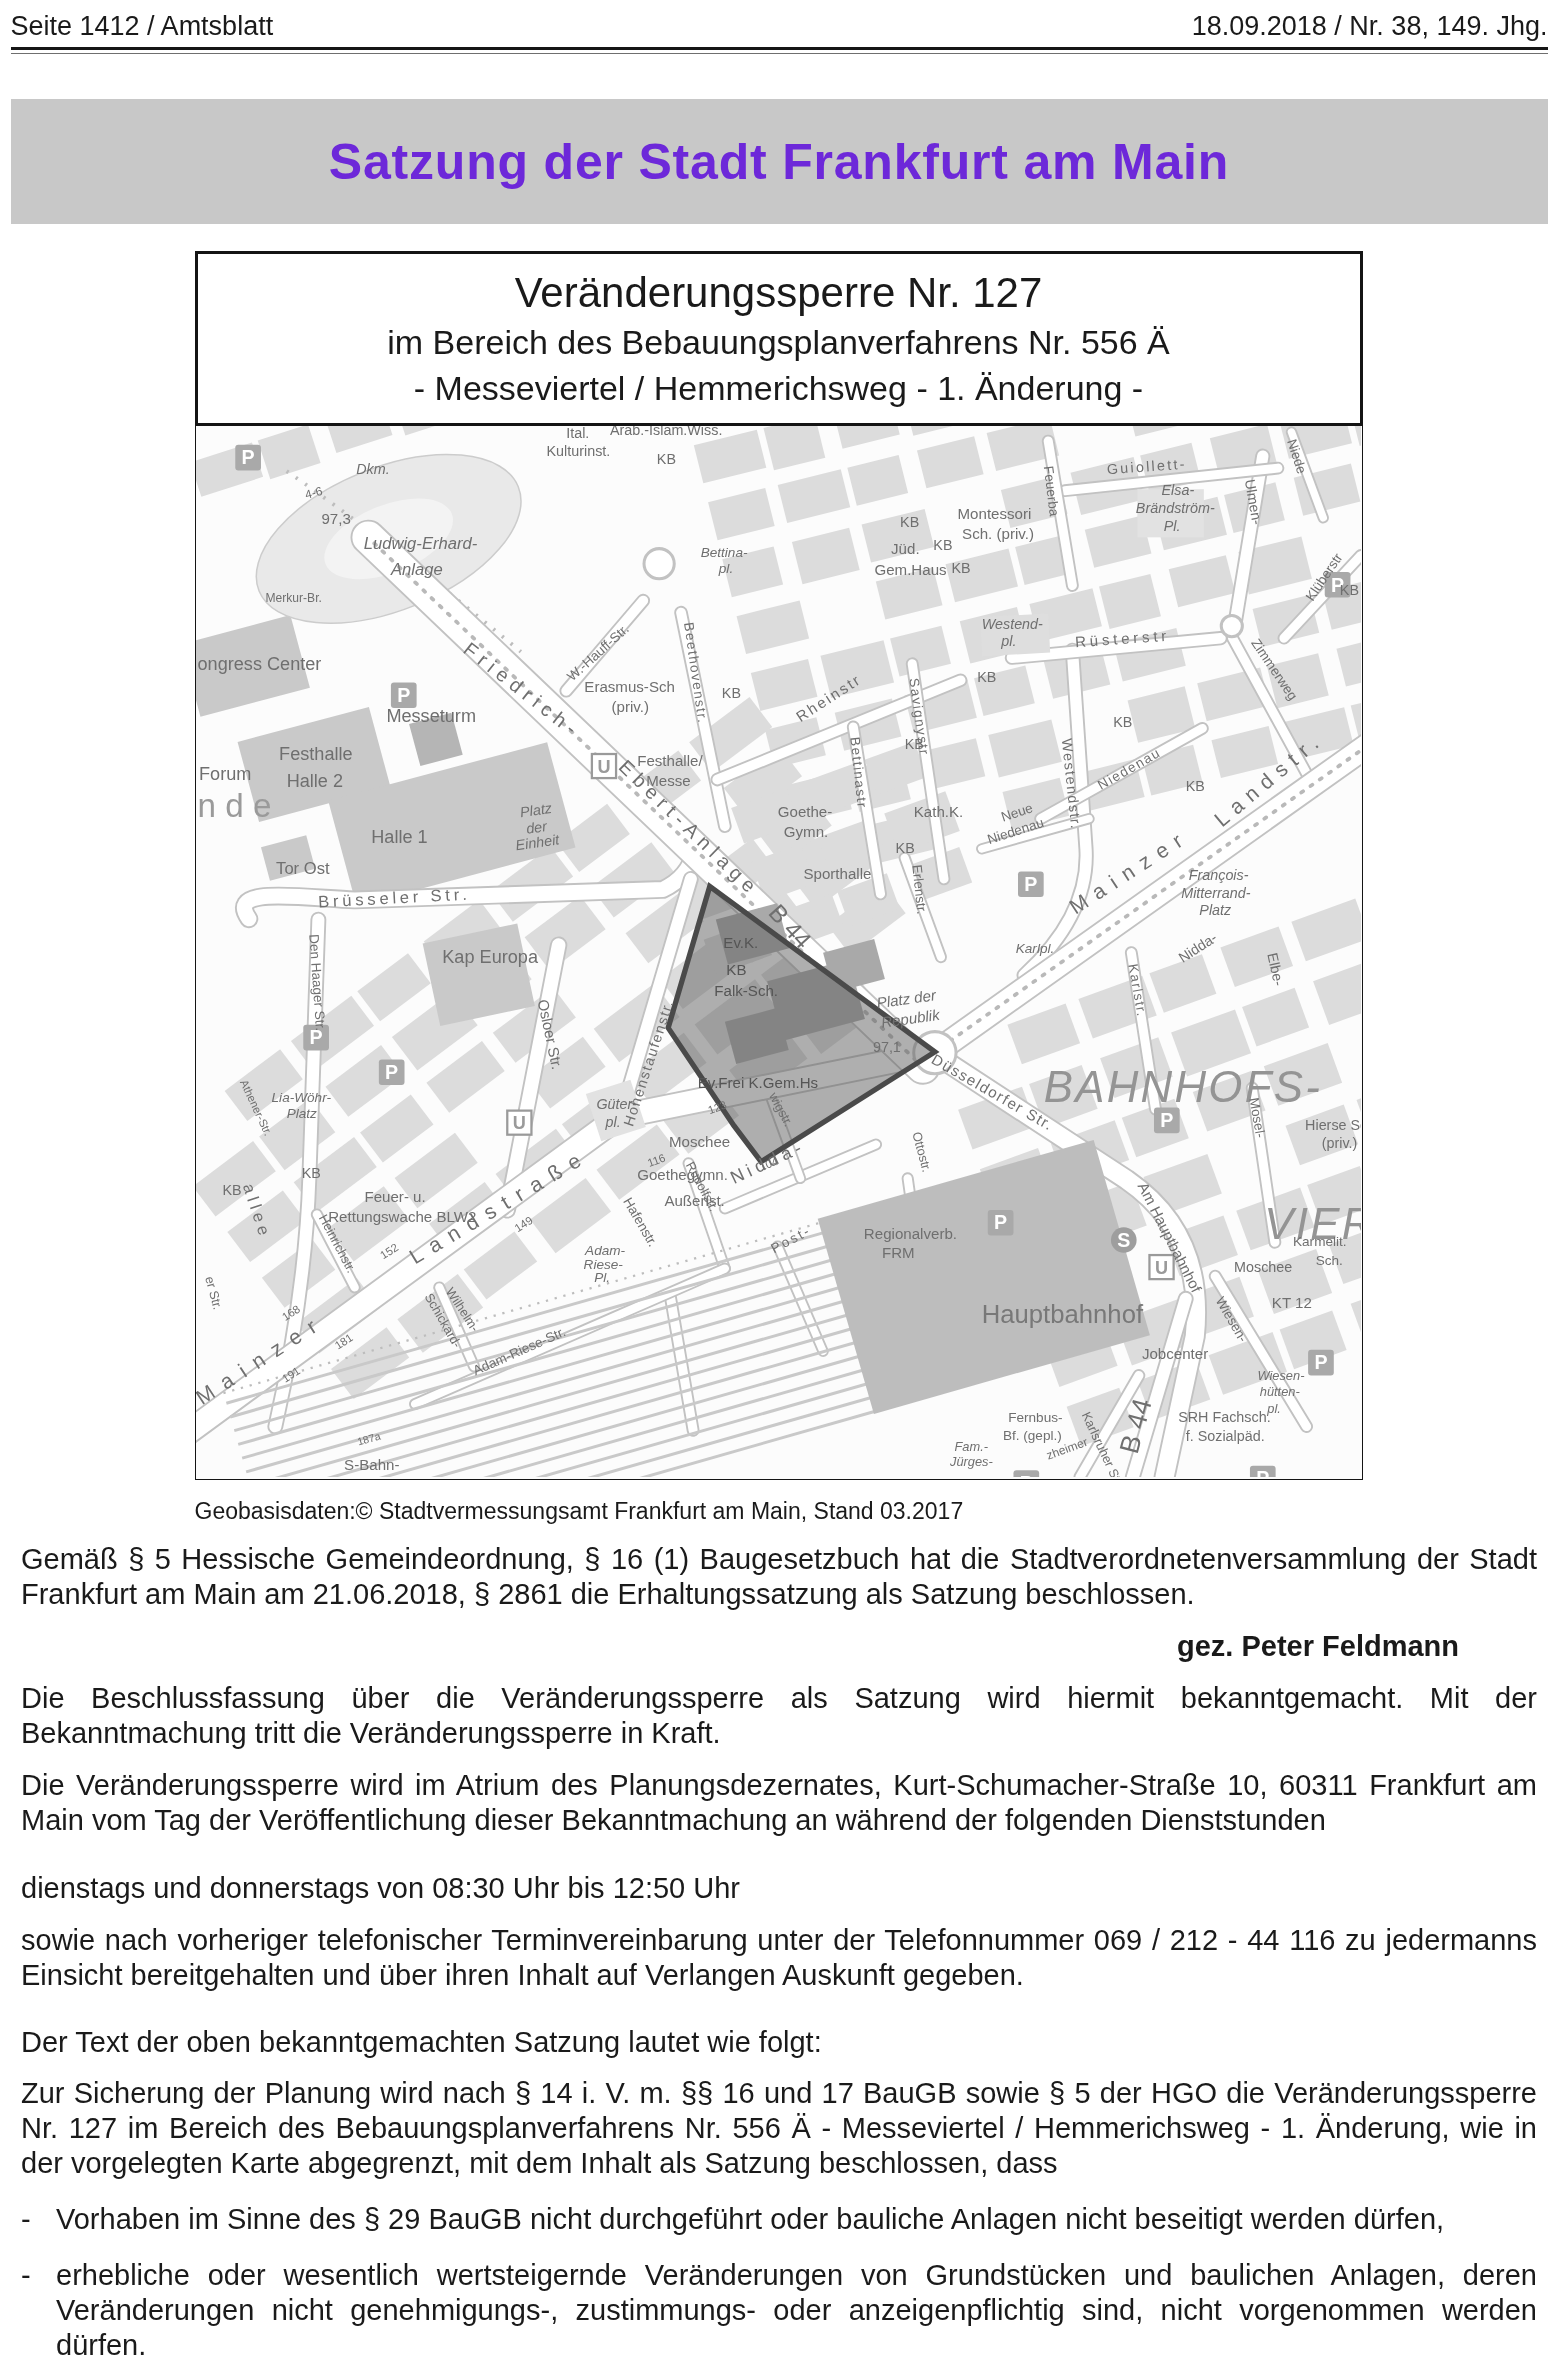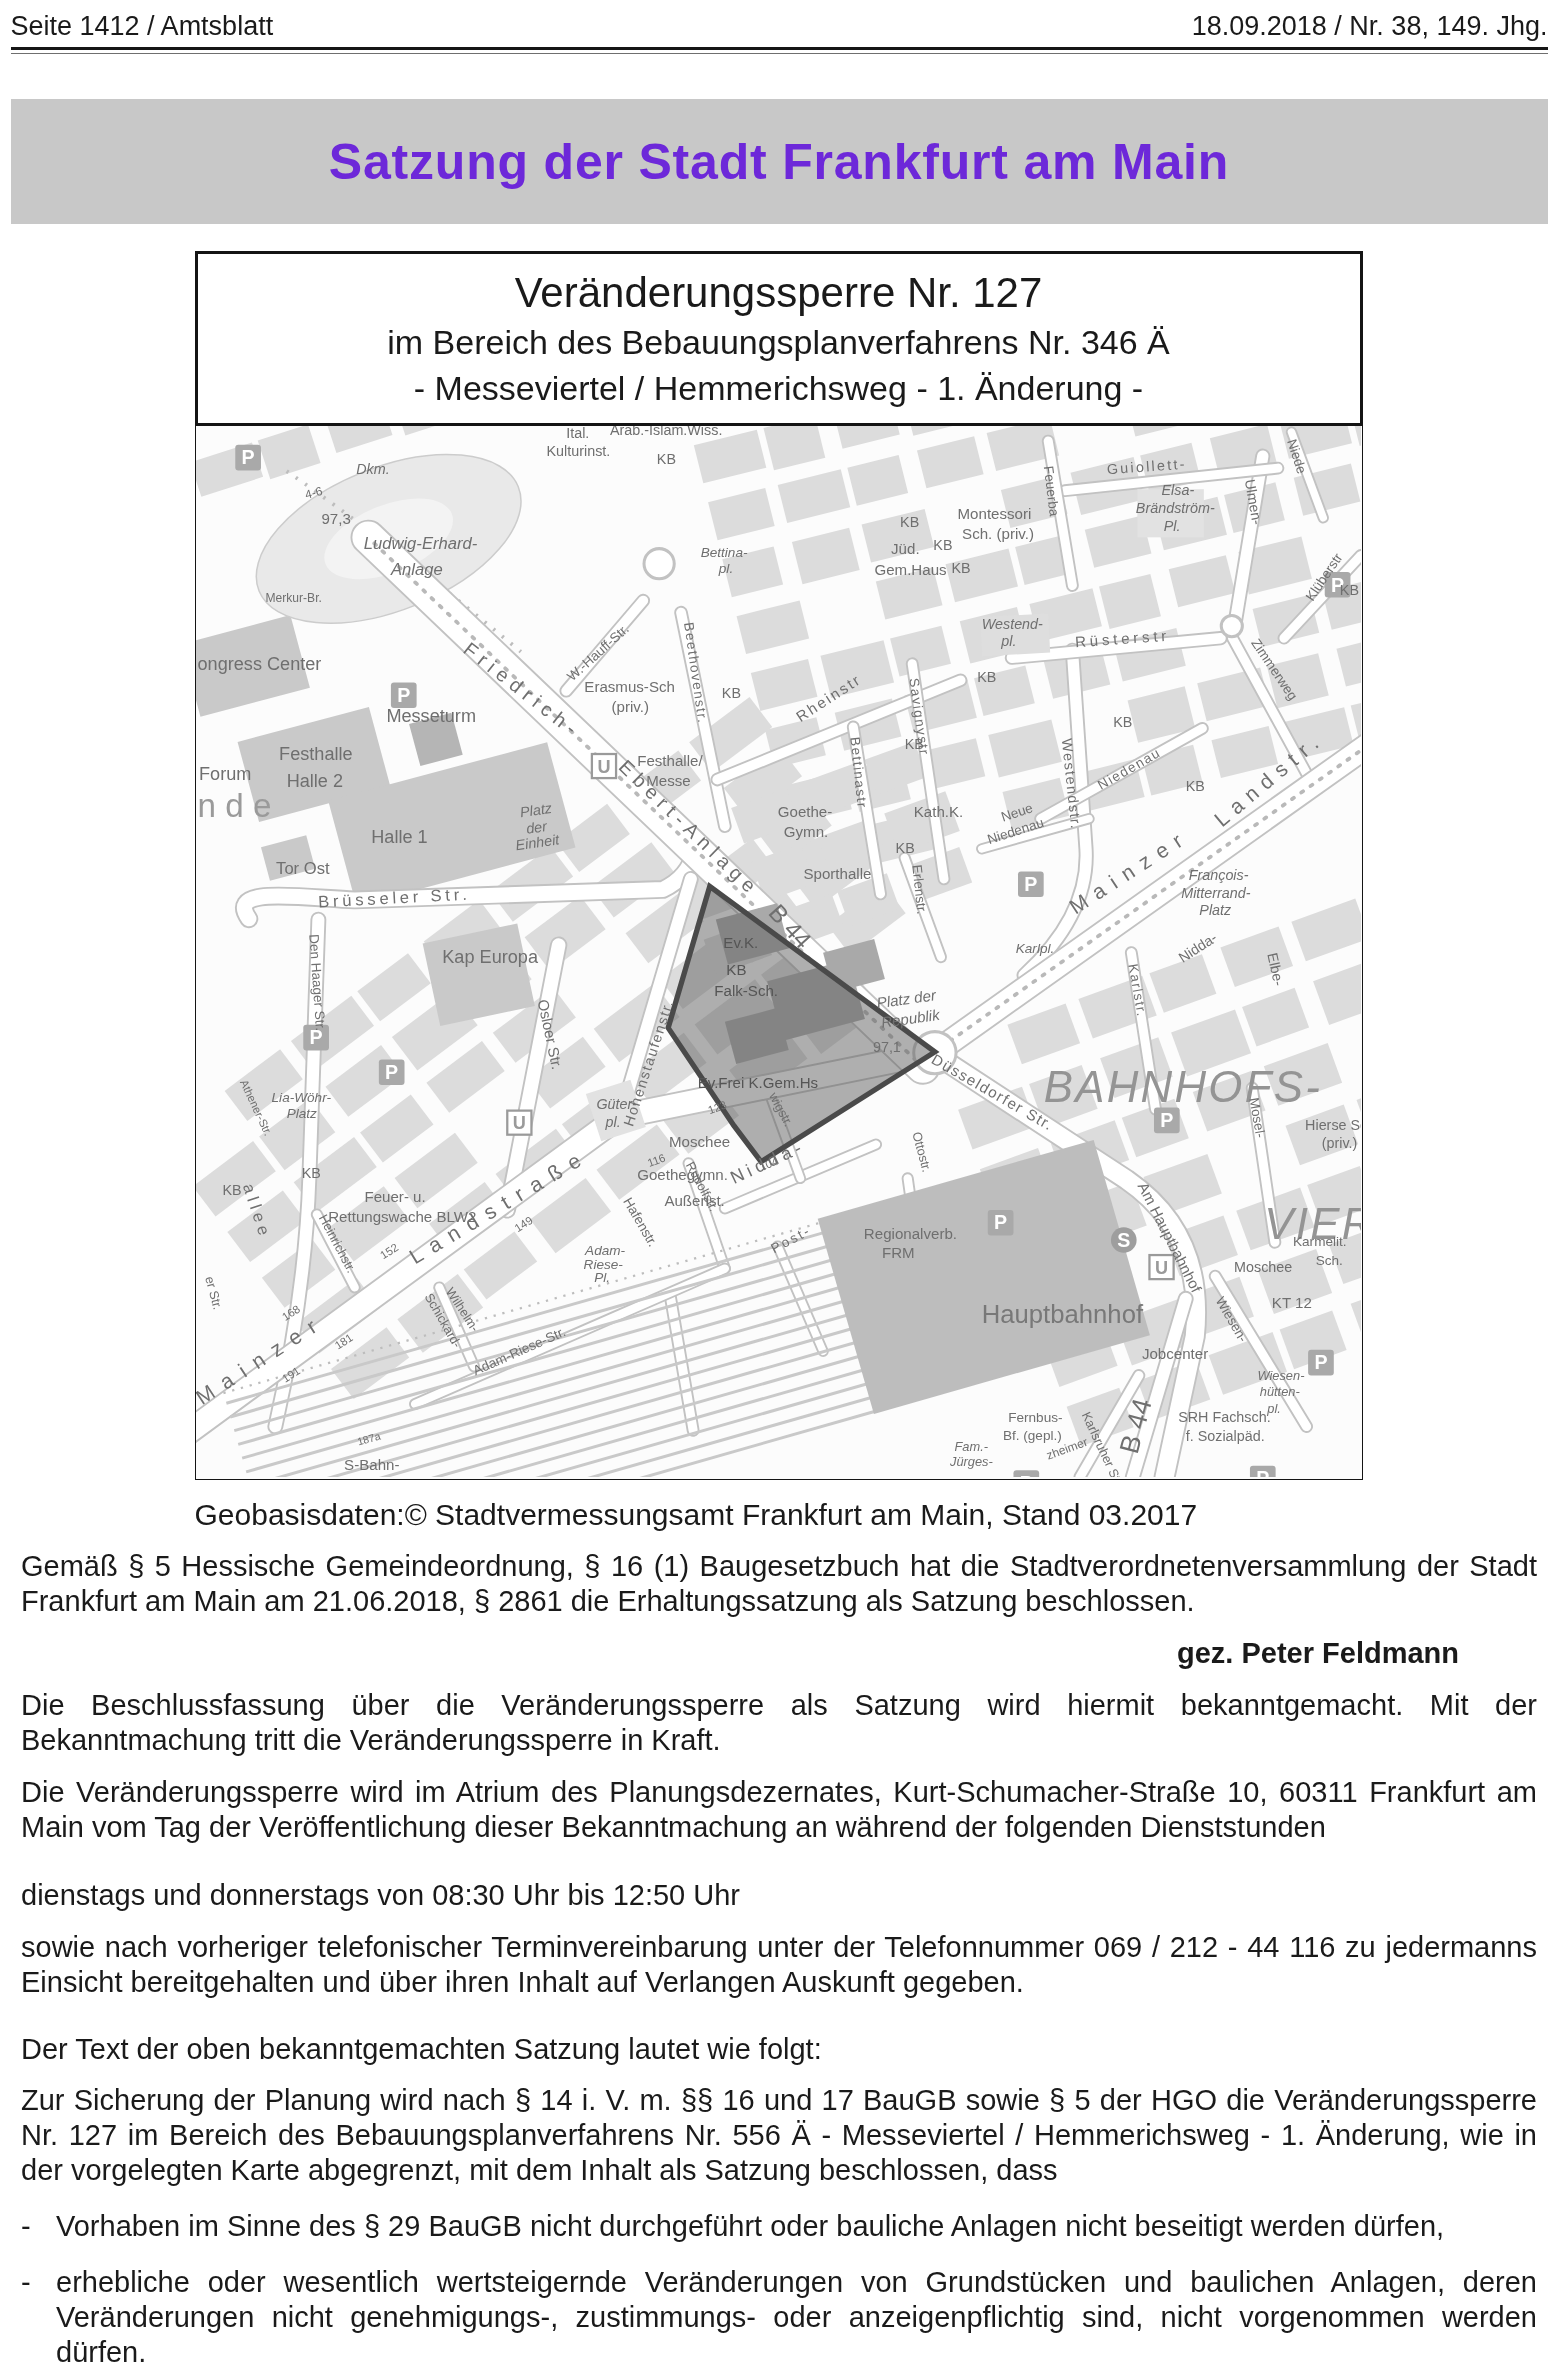--- a/index.html
+++ b/index.html
@@ -10,21 +10,21 @@
   .rule{height:3.8px;background:#161616;margin-top:6px;}
   .rule2{height:1.5px;background:#6f6f6f;margin-top:2.3px;}
   .banner{margin-top:45px;height:125px;background:#c8c8c8;display:flex;align-items:center;justify-content:center;}
   .banner-title{font-size:50px;font-weight:bold;letter-spacing:0.8px;color:#6d28d9;}
   .figure{width:1168px;margin:27px 0 0 184px;}
   .fig-title{border:3.8px solid #141414;box-sizing:border-box;text-align:center;padding:10.5px 7.5px 12px 7.5px;}
   .ft1{font-size:42px;line-height:1.32;}
   .ft2{font-size:34px;line-height:1.34;}
   .map-wrap{border:1.5px solid #141414;border-top:none;box-sizing:border-box;width:1168px;height:1054px;overflow:hidden;background:#fcfcfc;}
   .map-wrap svg{display:block;}
-  .caption{margin:18px 0 0 184px;font-size:30px;}
+  .caption{margin:18px 0 0 184px;font-size:23px;}
   .body-text{padding:0 10.5px;}
   .para{font-size:29px;line-height:35px;text-align:justify;margin:16.6px 0 0 0;}
   .para.first{}
   .sig{text-align:right;font-weight:bold;font-size:29px;line-height:38px;margin:15px 78px 0 0;}
   .hours{font-size:29px;line-height:35px;margin:33px 0 0 0;}
   .lead{font-size:29px;line-height:35px;margin:32px 0 0 0;}
   .bullet{display:flex;margin-top:21px;}
   .bullet .dash{width:35px;flex:0 0 35px;font-size:29px;line-height:35px;}
   .bullet .bt{flex:1;font-size:29px;line-height:35px;text-align:justify;}
 </style>
@@ -40,21 +40,21 @@
     <div class="rule"></div>
     <div class="rule2"></div>
 
     <div class="banner">
       <div class="banner-title">Satzung der Stadt Frankfurt am Main</div>
     </div>
 
     <div class="figure">
       <div class="fig-title">
         <div class="ft1">Veränderungssperre Nr. 127</div>
-        <div class="ft2">im Bereich des Bebauungsplanverfahrens Nr. 346 Ä</div>
+        <div class="ft2">im Bereich des Bebauungsplanverfahrens Nr. 556 Ä</div>
         <div class="ft2">- Messeviertel / Hemmerichsweg - 1. Änderung -</div>
       </div>
       <div class="map-wrap">
         <svg id="map-svg" width="1165" height="1051" viewBox="0 0 1542 1397" preserveAspectRatio="none" xmlns="http://www.w3.org/2000/svg">
             <rect x="0" y="0" width="1542" height="1397" fill="#fcfcfc"></rect>
             <g>
               <g transform="rotate(-14 640 -50)">
                 <rect x="640" y="28" width="86" height="52" fill="#dcdcdc"></rect>
                 <rect x="640" y="106" width="78" height="52" fill="#dcdcdc"></rect>
                 <rect x="640" y="184" width="70" height="52" fill="#dcdcdc"></rect>

